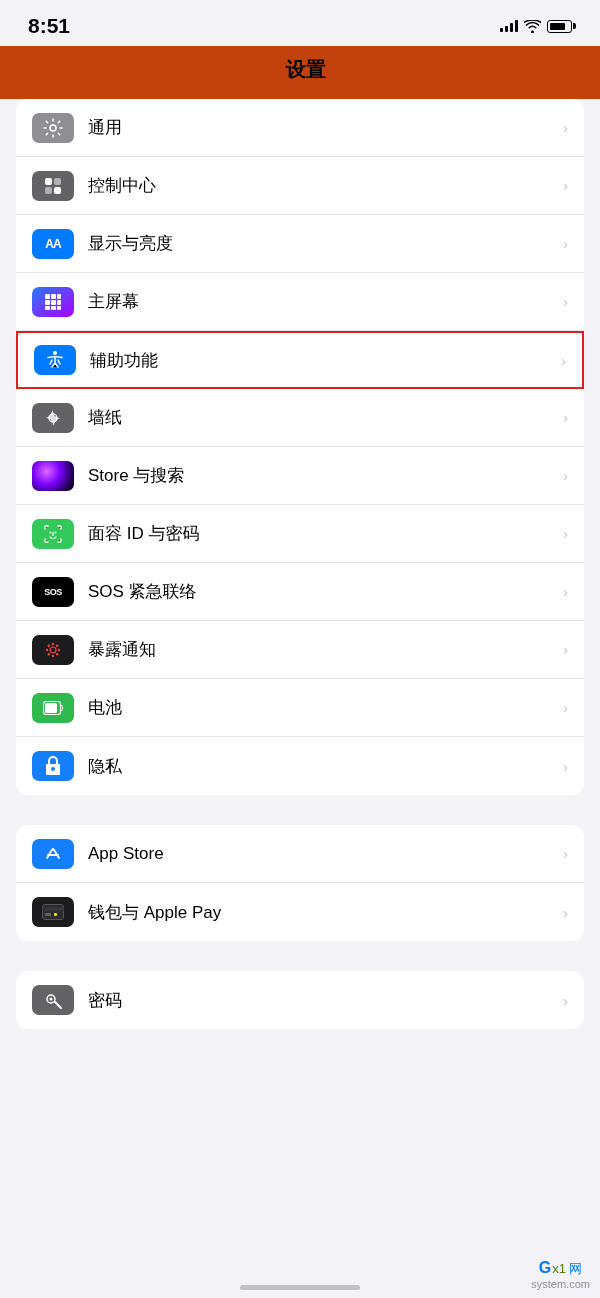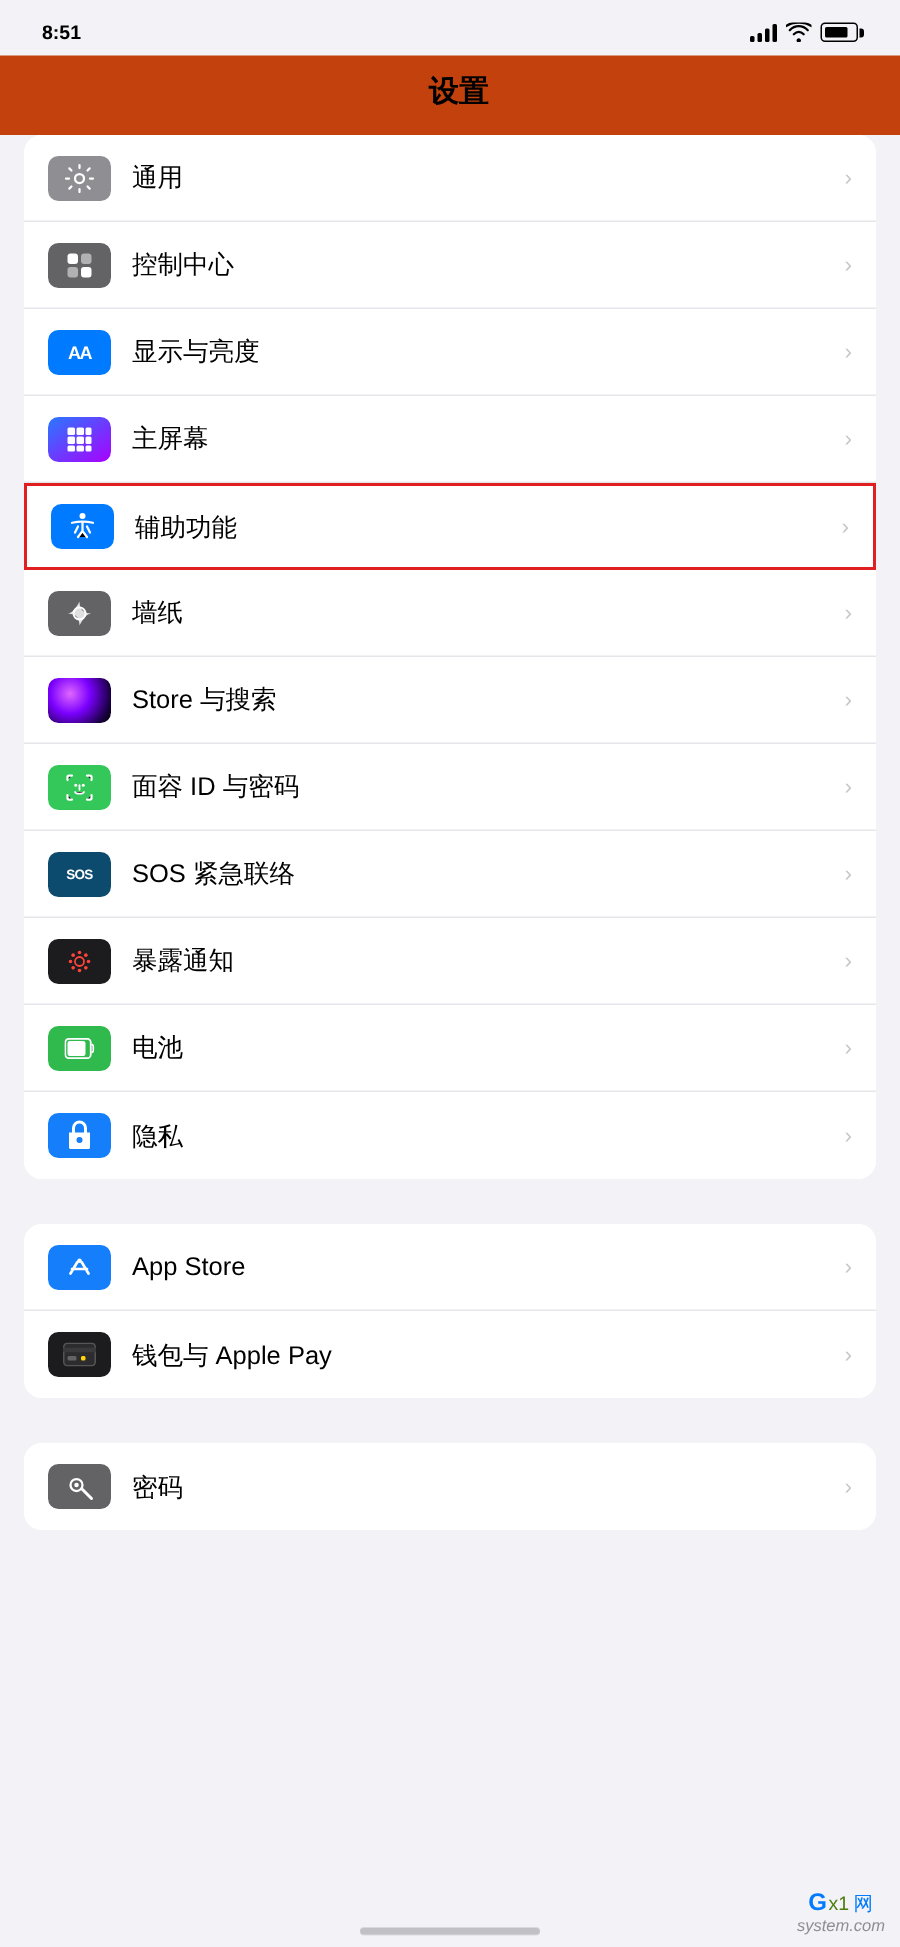--- a/index.html
+++ b/index.html
@@ -15,21 +15,21 @@
 
     
     .status-bar {
       display: flex;
       align-items: center;
       justify-content: space-between;
       padding: 14px 28px 8px 28px;
       background: #f2f2f7;
     }
     .status-time {
-      font-size: 13px;
+      font-size: 21px;
       font-weight: 600;
       color: #000;
       text-align: right;
     }
     .status-icons {
       display: flex;
       align-items: center;
       gap: 6px;
     }
     .signal-bars {
@@ -291,21 +291,21 @@
         <circle cx="12.5" cy="8.5" r="1" fill="white"></circle>
         <path d="M7 13C7.5 14.5 12.5 14.5 13 13" stroke="white" stroke-width="1.2" stroke-linecap="round"></path>
         <path d="M10 8.5V11.5" stroke="white" stroke-width="1.2" stroke-linecap="round"></path>
       </svg>
     </div>
     <span class="row-label">面容 ID 与密码</span>
     <span class="chevron">›</span>
   </div>
 
   <div class="settings-row">
-    <div class="row-icon" style="background: #0c4a6e;">
+    <div class="row-icon" style="background: #000000;">
       <span style="color:white; font-size:9px; font-weight:900; letter-spacing:-0.5px;">SOS</span>
     </div>
     <span class="row-label">SOS 紧急联络</span>
     <span class="chevron">›</span>
   </div>
 
   <div class="settings-row">
     <div class="row-icon" style="background: #1c1c1e;">
       <svg width="20" height="20" viewBox="0 0 20 20">
         <circle cx="10" cy="10" r="3" fill="none" stroke="#ff453a" stroke-width="1.2"></circle>
@@ -394,17 +394,17 @@
 
 </div>
 
 <div style="position: absolute; bottom: 20px; right: 16px; display: flex; align-items: baseline; gap: 1px;">
   <span style="font-size: 16px; font-weight: 700; color: #007aff;">G</span>
   <span style="font-size: 13px; color: #4d7c0f; text-align: center;">x1</span>
   <span style="font-size: 13px; color: #007aff; margin-left:2px;">网</span>
   <br>
   <span style="font-size: 11px; color: #007aff; display: block;"></span>
 </div>
-<div style="position: absolute; bottom: 8px; right: 10px; font-style: italic;">
+<div style="position: absolute; bottom: 8px; right: 10px;">
   <div style="font-size: 11px; color: #8e8e93; text-align: right;">system.com</div>
 </div>
 
 <div class="home-indicator"></div>
 
 </body></html>

